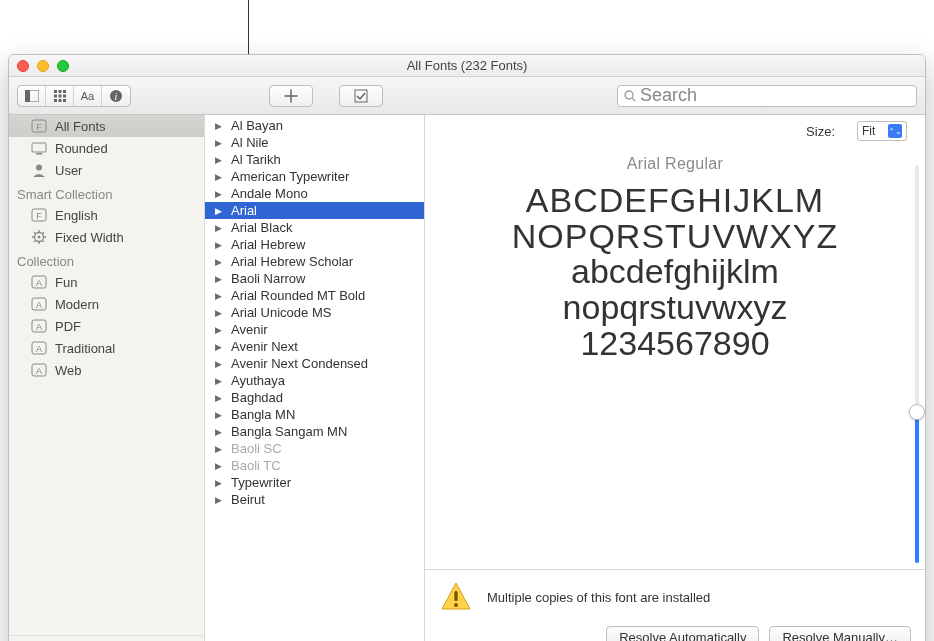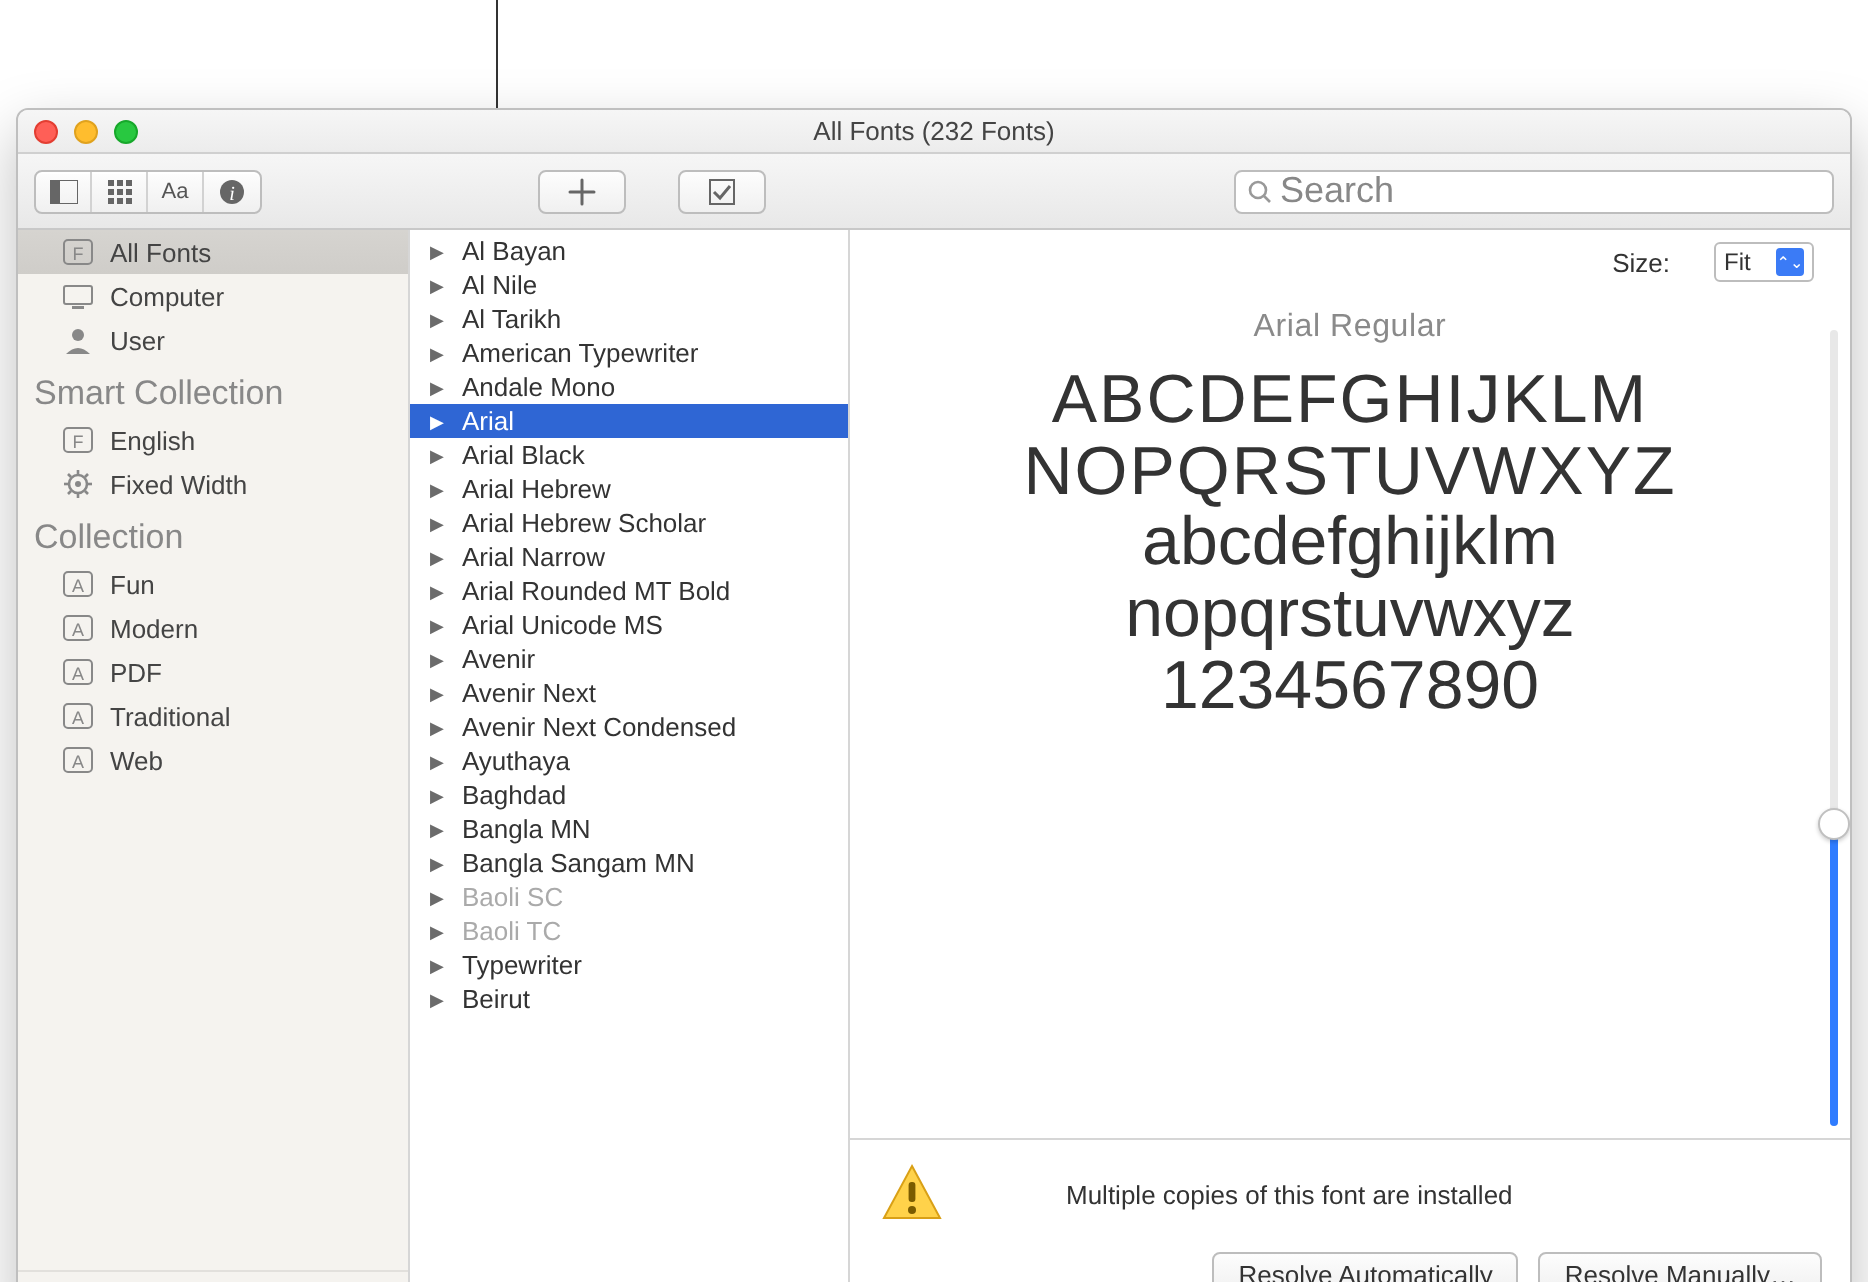--- a/index.html
+++ b/index.html
@@ -13,21 +13,21 @@
 .tl.green { background: #28c840; border: 0.5px solid #17a82b; }
 .title { position: absolute; left: 0; right: 0; text-align: center; font-size: 13px; color: #444; pointer-events: none; }
 .toolbar { height: 38px; background: linear-gradient(#f6f6f6,#e8e8e8); border-bottom: 1px solid #c8c8c8; display: flex; align-items: center; padding: 0 8px; gap: 26px; }
 .segmented { display: flex; border: 1px solid #bdbdbd; border-radius: 4px; overflow: hidden; background: linear-gradient(#fdfdfd,#f0f0f0); height: 22px; box-shadow: 0 1px 0 #fff inset; }
 .seg-btn { width: 28px; display: flex; align-items: center; justify-content: center; border-right: 1px solid #d2d2d2; cursor: default; color: #555; }
 .seg-btn:last-child { border-right: none; }
 .icon-btn { width: 44px; height: 22px; border: 1px solid #bdbdbd; border-radius: 4px; background: linear-gradient(#fdfdfd,#f0f0f0); display: flex; align-items: center; justify-content: center; color: #555; cursor: default; }
 .search { flex: 0 0 300px; height: 22px; border: 1px solid #bdbdbd; border-radius: 4px; background: #fff; display: flex; align-items: center; padding: 0 6px; color: #888; font-size: 18px; margin-left: auto; gap: 4px;}
 .body { flex: 1; display: flex; overflow: hidden; }
 .sidebar { width: 196px; background: #f5f3ef; border-right: 1px solid #d6d6d6; display: flex; flex-direction: column; font-size: 13px; color: #444; }
-.sb-group-title { font-size: 17px; color: #888; padding: 6px 8px 2px 8px; }
+.sb-group-title { font-size: 13px; color: #888; padding: 6px 8px 2px 8px; }
 .sb-item { display: flex; align-items: center; gap: 8px; padding: 3px 8px 3px 22px; cursor: default; }
 .sb-item.selected { background: linear-gradient(#d6d4d0,#cfcdc9); }
 .sb-item .icon { width: 16px; height: 16px; display:flex; align-items:center; justify-content:center; color:#777; }
 .sb-footer { margin-top: auto; padding: 6px 8px; border-top: 1px solid #e2e0dc; color:#888; }
 .font-list { width: 220px; border-right: 1px solid #d6d6d6; overflow: hidden; font-size: 13px; color: #333; padding-top: 2px; }
 .fl-row { display: flex; align-items: center; gap: 6px; padding: 1px 4px 1px 10px; cursor: default; white-space: nowrap; }
 .fl-row .tri { font-size: 9px; color: #6b6b6b; width: 10px; display:inline-block; }
 .fl-row.selected { background: #2f66d4; color: #fff; }
 .fl-row.selected .tri { color: #fff; }
 .fl-row.dimmed { color: #aaa; }
@@ -42,21 +42,21 @@
 .sample .row2 { font-size: 34px; letter-spacing: 1px; line-height: 1.05; }
 .sample .row3 { font-size: 34px; line-height: 1.05; }
 .sample .row4 { font-size: 34px; line-height: 1.05; }
 .sample .row5 { font-size: 34px; line-height: 1.05; }
 .slider-track { position: absolute; right: 6px; top: 50px; bottom: 6px; width: 4px; background: #e8e8e8; border-radius: 2px; }
 .slider-filled { position:absolute; left:0; right:0; bottom:0; height: 38%; background:#2f7cff; border-radius:2px; }
 .slider-knob { position:absolute; left:-6px; bottom: 36%; width:16px; height:16px; background:#fff; border:1px solid #c0c0c0; border-radius:50%; box-shadow:0 1px 2px rgba(0,0,0,0.2); }
 .warning { border-top: 1px solid #d6d6d6; padding: 10px 14px 12px 14px; display: flex; flex-direction: column; gap: 12px; background:#fff; }
 .warn-row { display: flex; align-items: center; gap: 14px; }
 .warn-icon { width: 34px; height: 34px; }
-.warn-text { font-size: 13px; color: #333; margin-left: 46px; }
+.warn-text { font-size: 13px; color: #333; }
 .warn-buttons { display: flex; gap: 10px; justify-content: flex-end; }
 .mac-btn { height: 22px; padding: 0 12px; border: 1px solid #bdbdbd; border-radius: 4px; background: linear-gradient(#fdfdfd,#f0f0f0); font-size: 13px; color: #333; display:flex; align-items:center; cursor:default; }
 .callout-v { position: absolute; width: 1px; background: #333; }
 svg { display: block; }
 </style>
 </head>
 <body>
 
 <div class="callout-v" style="left: 248px; top: 0; height: 80px;"></div>
 <div class="callout-v" style="left: 474px; top: 475px; height: 166px;"></div>
@@ -138,21 +138,21 @@
             </span>
             <span>All Fonts</span>
           </div>
           <div class="sb-item">
             <span class="icon">
               <svg width="16" height="16">
                 <rect x="1" y="3" width="14" height="9" rx="1" fill="none" stroke="#888" stroke-width="1"></rect>
                 <rect x="5" y="13" width="6" height="1.5" fill="#888"></rect>
               </svg>
             </span>
-            <span>Computer</span>
+            <span>Rounded</span>
           </div>
           <div class="sb-item">
             <span class="icon">
               <svg width="16" height="16">
                 <circle cx="8" cy="5.5" r="3" fill="#888"></circle>
                 <path d="M2 15 Q8 9 14 15" fill="#888"></path>
               </svg>
             </span>
             <span>User</span>
           </div>
@@ -276,21 +276,21 @@
           <div class="fl-row">
             <span class="tri">▶</span>
             <span>Arial Hebrew</span>
           </div>
           <div class="fl-row">
             <span class="tri">▶</span>
             <span>Arial Hebrew Scholar</span>
           </div>
           <div class="fl-row">
             <span class="tri">▶</span>
-            <span>Arial Narrow</span>
+            <span>Baoli Narrow</span>
           </div>
           <div class="fl-row">
             <span class="tri">▶</span>
             <span>Arial Rounded MT Bold</span>
           </div>
           <div class="fl-row">
             <span class="tri">▶</span>
             <span>Arial Unicode MS</span>
           </div>
           <div class="fl-row">

